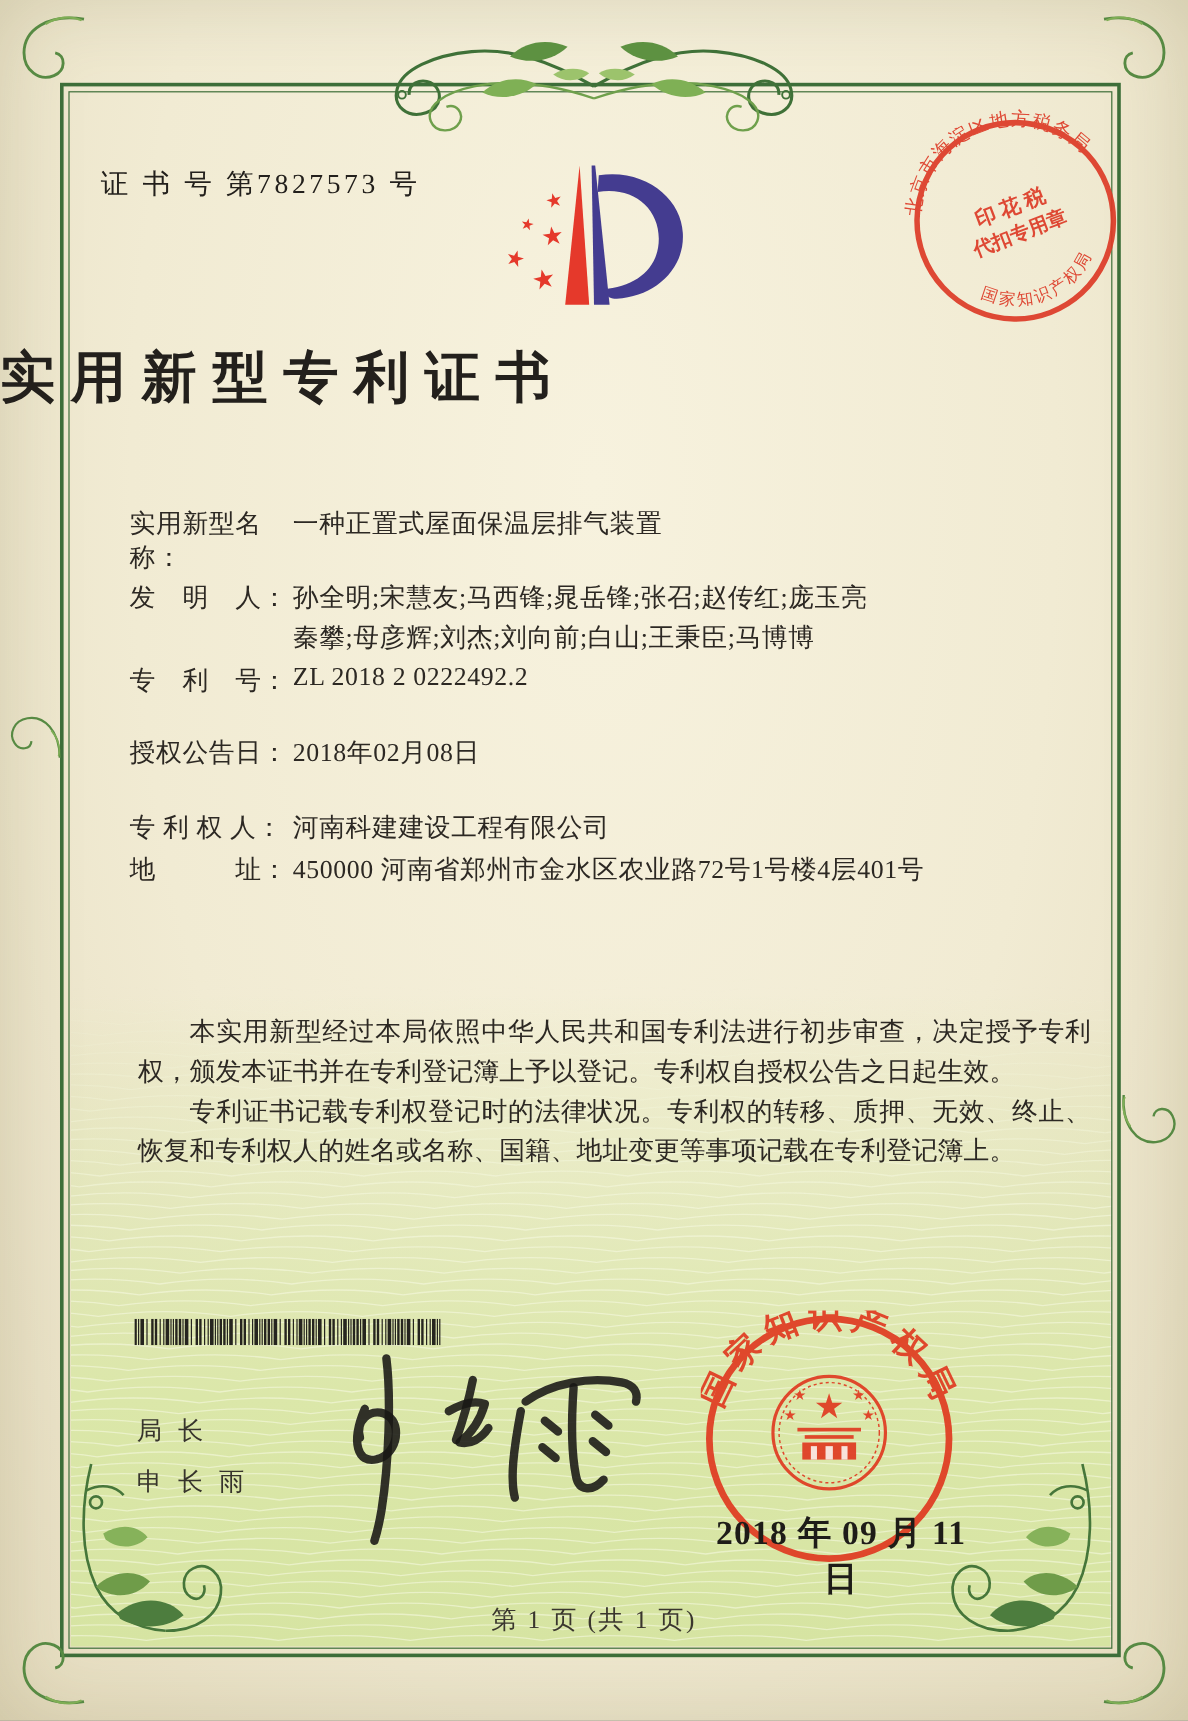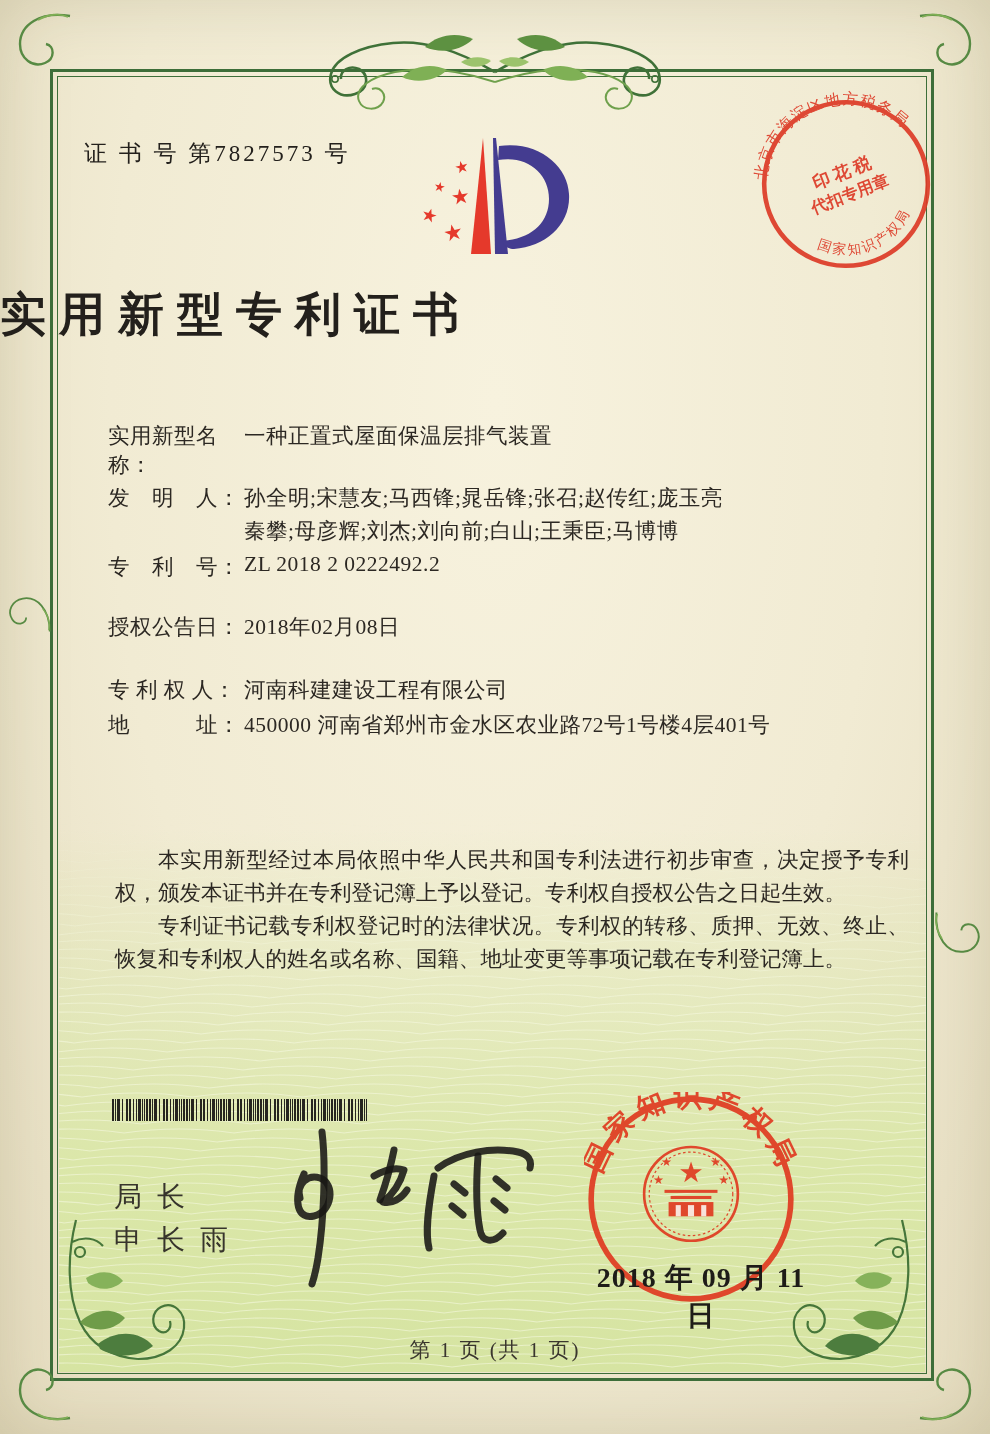--- a/index.html
+++ b/index.html
@@ -30,21 +30,21 @@
          font-size:46px;font-weight:700;letter-spacing:13px;color:#23201c;}
   .row{position:absolute;left:108px;width:805px;font-size:21.5px;color:#2c2823;letter-spacing:.5px;}
   .row .lbl{display:inline-block;width:136px;vertical-align:top;}
   .row .val{display:inline-block;vertical-align:top;}
   .pair2{position:absolute;left:457px;top:0;}
   .paras{position:absolute;left:105px;top:844px;width:794px;font-size:21.5px;
          line-height:33px;text-align:justify;color:#2c2823;margin-left:10px;}
   .paras p{margin:0;text-indent:2em;}
   .barcode{position:absolute;left:112px;top:1099px;width:260px;height:22px;}
   .barcode rect{fill:#26251f;}
-  .director{position:absolute;left:114px;font-size:28px;letter-spacing:4px;color:#37342c;}
+  .director{position:absolute;left:114px;font-size:21px;letter-spacing:4px;color:#37342c;}
   .signature{position:absolute;left:266px;top:1124px;width:290px;height:175px;}
   .signature path{fill:none;stroke:#181715;stroke-width:7;stroke-linecap:round;stroke-linejoin:round;opacity:.88;}
   
   .tax-seal{position:absolute;left:756px;top:94px;width:180px;height:180px;
             transform:rotate(-21deg);opacity:.92;}
   .office-seal{position:absolute;left:584px;top:1092px;width:214px;height:214px;opacity:.93;}
   .seal-date{position:absolute;left:594px;top:1259px;width:214px;text-align:center;
              font-size:28px;font-weight:600;letter-spacing:1px;color:#1e1c18;z-index:5;}
   .footer{position:absolute;left:0;top:1336px;width:100%;text-align:center;
           font-size:21px;letter-spacing:2px;color:#3a362e;}

